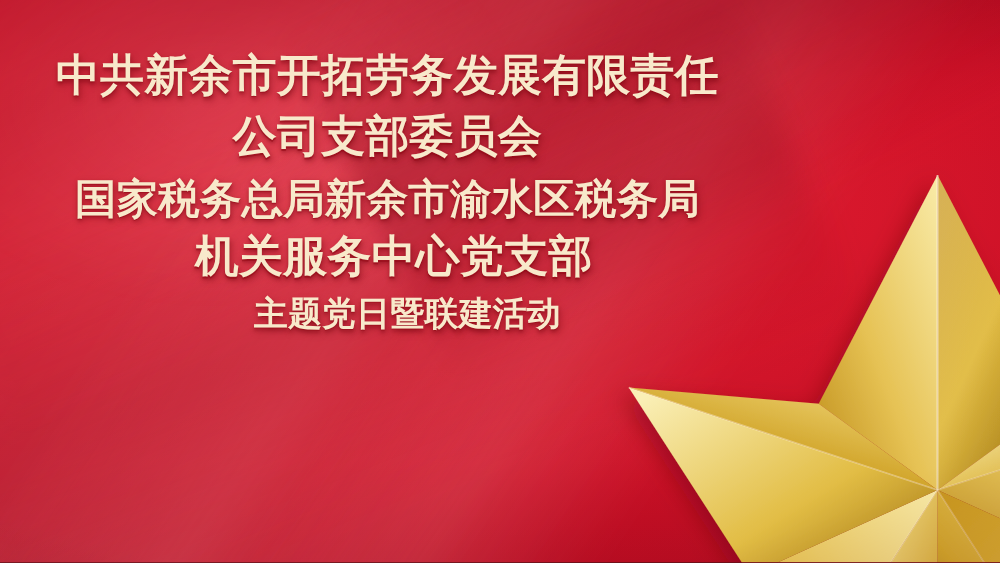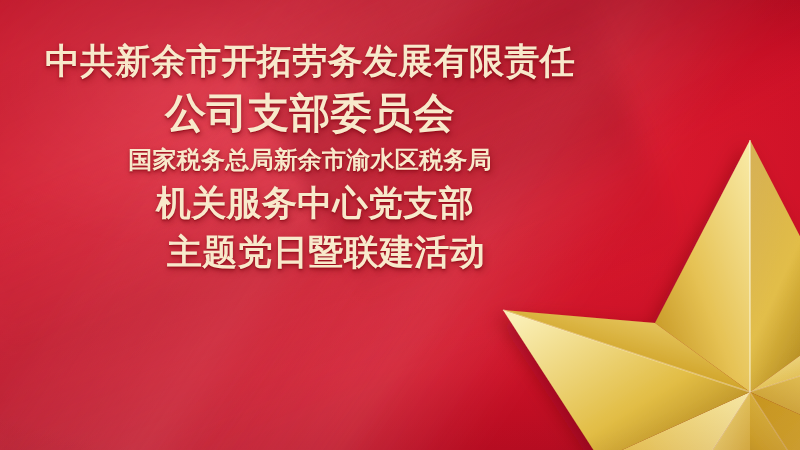--- a/index.html
+++ b/index.html
@@ -159,24 +159,24 @@
     letter-spacing: 0.01em;
     line-height: 1.0;
     margin: 0 0 14px 0;
     white-space: nowrap;
     text-shadow:
       0 1px 0 rgba(150,10,22,0.55),
       0 2px 3px rgba(120,4,16,0.45),
       2px 3px 6px rgba(110,3,14,0.35);
   }
   .t-line.l1 { font-size: 35px; }
-  .t-line.l2 { font-size: 41px; }
-  .t-line.l3 { font-size: 24px; }
+  .t-line.l2 { font-size: 35px; }
+  .t-line.l3 { font-size: 33px; }
   .t-line.l4 { font-size: 35px; padding-left: 10px; }
-  .t-line.l5 { font-size: 35px; margin-bottom: 0; padding-left: 32px; }
+  .t-line.l5 { font-size: 27px; margin-bottom: 0; padding-left: 32px; }
 </style>
 </head>
 <body>
 
 <div id="stage">
 
   <div class="bg-base"></div>
   <div class="bg-vert"></div>
   <div class="glow-tl"></div>
   <div class="ray-a"></div>

